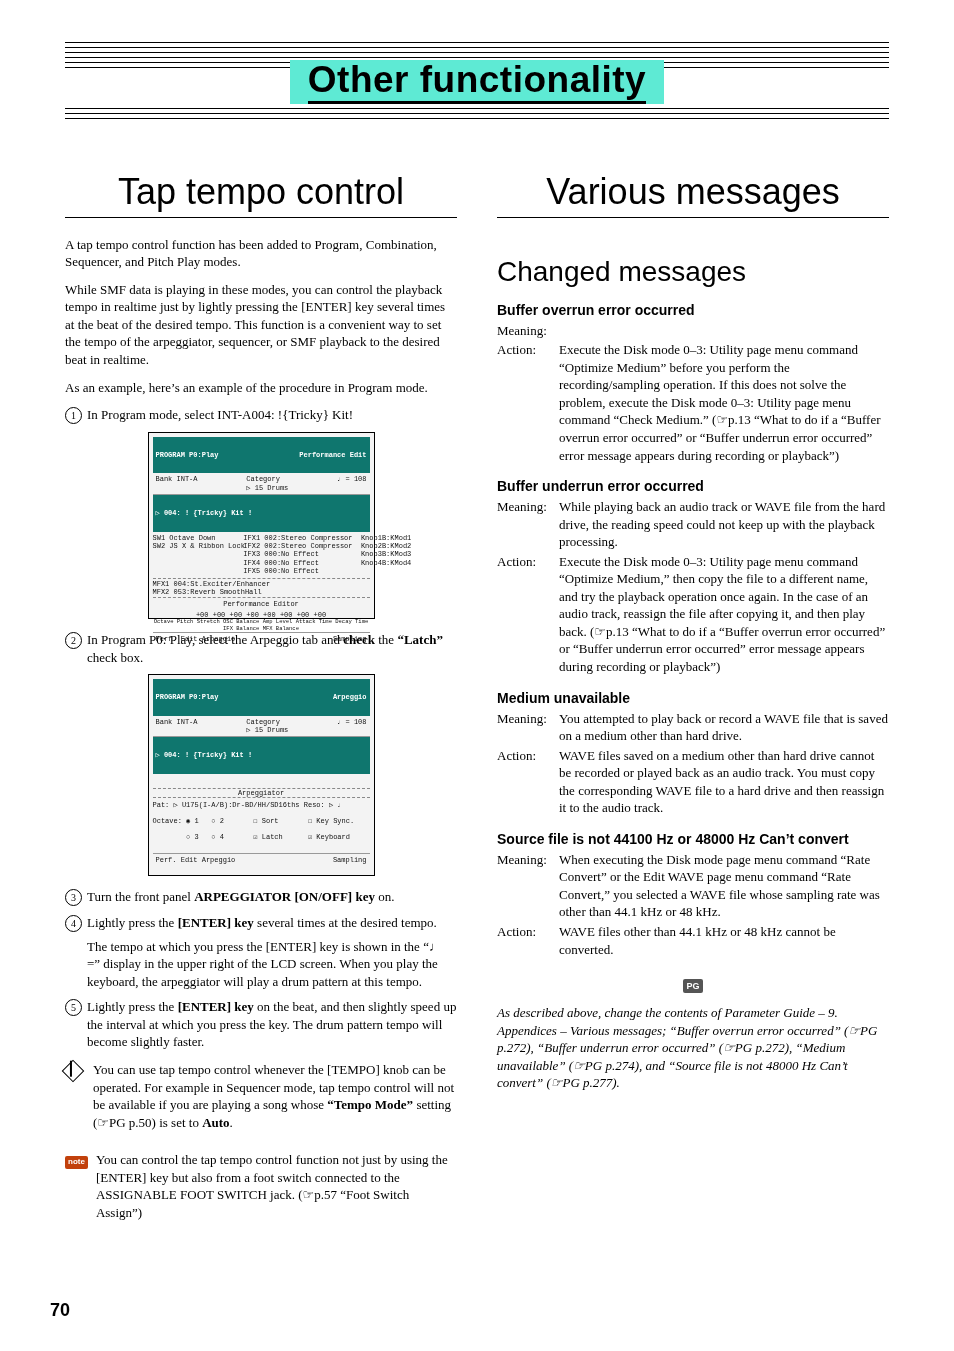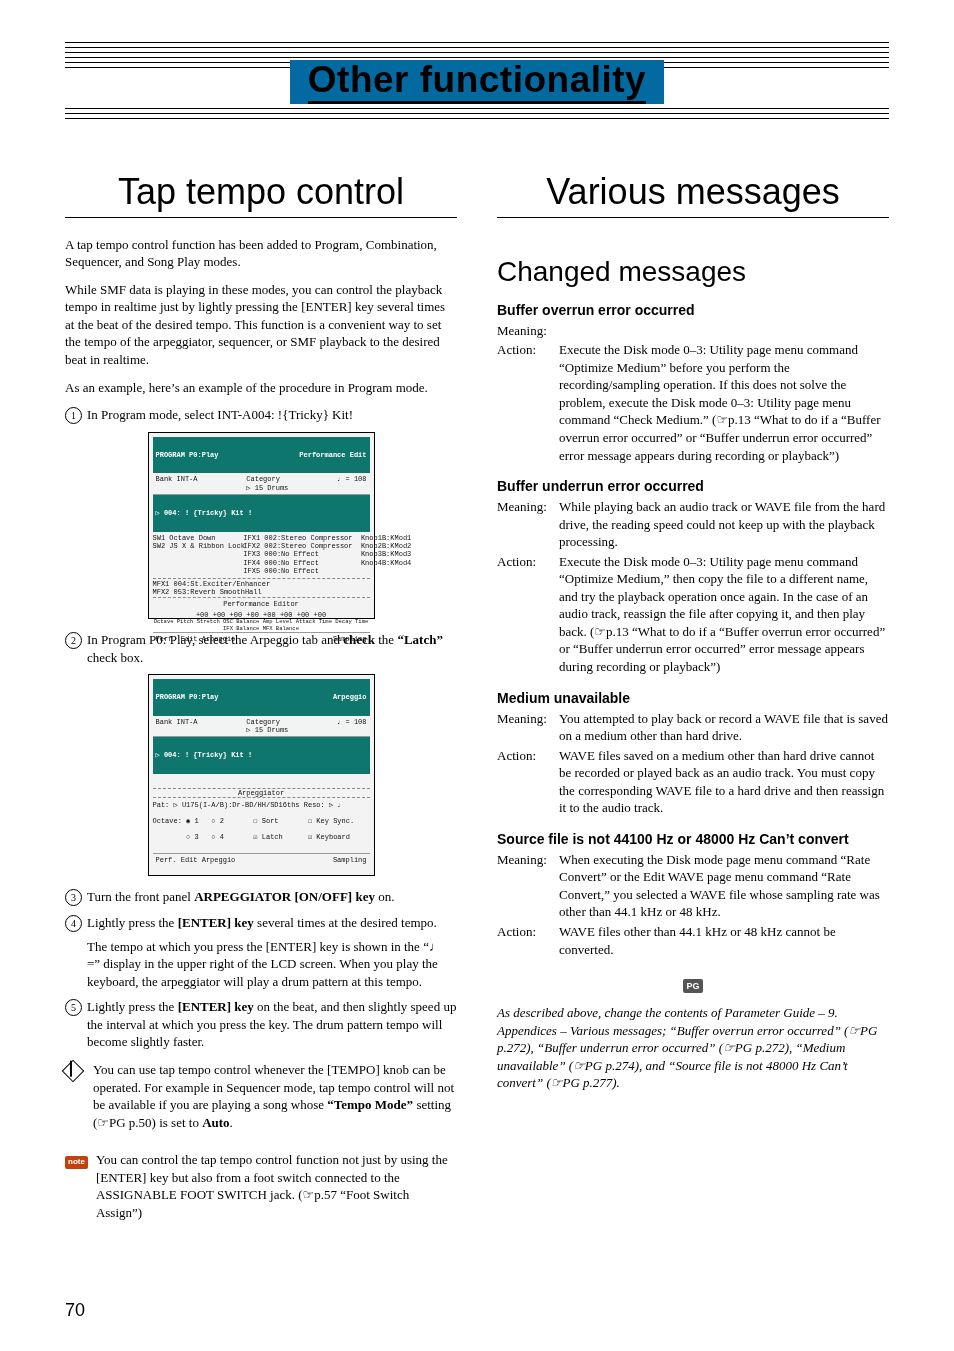--- a/index.html
+++ b/index.html
@@ -19,21 +19,21 @@
     margin-bottom: 6px;
   }
   .rules .r { border-top: 1.5px solid #000; margin-top: 4px; }
   .banner {
     position: relative;
     text-align: center;
     margin-top: -14px;
   }
   .banner-inner {
     display: inline-block;
-    background: #0369a1;
+    background: #5eead4;
     padding: 0 18px;
     text-align: center;
   }
   .banner-text {
     font-family: Futura, "Century Gothic", "Arial Black", sans-serif;
     font-weight: 700;
     font-size: 37px;
     letter-spacing: 0.5px;
     border-bottom: 3px solid #000;
     line-height: 1.1;
@@ -161,23 +161,23 @@
   .pg-icon {
     background: #555; color: #fff;
     font-family: sans-serif;
     font-size: 9px; font-weight: bold;
     padding: 1px 3px; border-radius: 2px;
     display: inline-block; margin-top: 2px;
   }
   .italic { font-style: italic; }
   .pagenum {
     position: absolute;
-    left: 65px; bottom: 30px;
+    left: 50px; bottom: 30px;
     font-family: Futura, "Century Gothic", sans-serif;
-    font-weight: 400;
+    font-weight: 700;
     font-size: 18px;
   }
   b { font-weight: bold; }
 </style>
 </head>
 <body>
 
 <div class="page">
 
   <div class="rules">
@@ -195,21 +195,21 @@
     <div class="r"></div>
       <div class="r"></div>
       <div class="r"></div>
   </div>
 
   <div class="columns">
 
     <div class="col">
       <h1 class="section">Tap tempo control</h1>
 
-      <p>A tap tempo control function has been added to Program, Combination, Sequencer, and Song Play modes.</p>
+      <p>A tap tempo control function has been added to Program, Combination, Sequencer, and Pitch Play modes.</p>
       <p>While SMF data is playing in these modes, you can control the playback tempo in realtime just by lightly pressing the [ENTER] key several times at the beat of the desired tempo. This function is a convenient way to set the tempo of the arpeggiator, sequencer, or SMF playback to the desired beat in realtime.</p>
       <p>As an example, here’s an example of the procedure in Program mode.</p>
 
       <div class="step">
         <div class="num"><span class="circ">1</span></div>
         <div class="txt">In Program mode, select INT-A004: !{Tricky} Kit!</div>
       </div>
 
       <div class="screenshot shot1">
         <div class="shot-inner">

